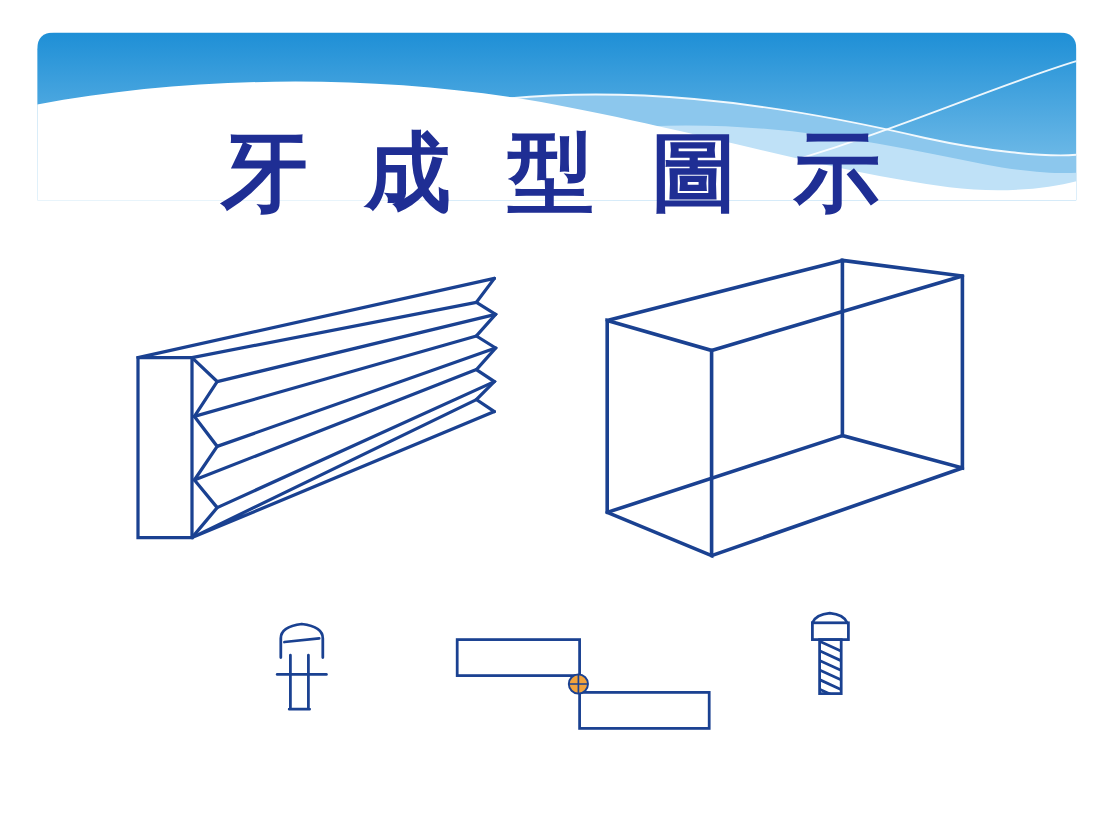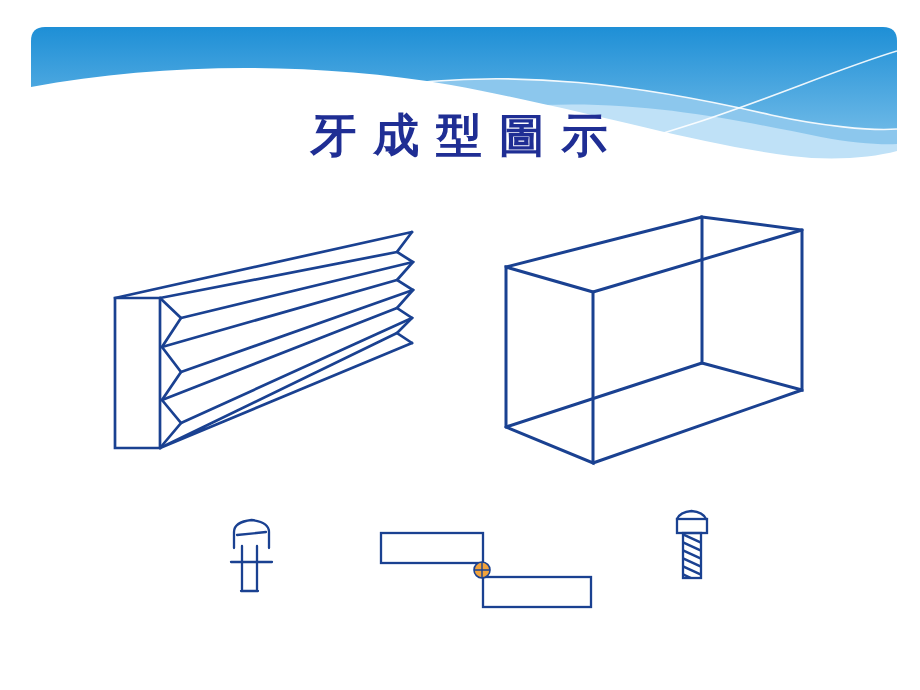--- a/index.html
+++ b/index.html
@@ -7,23 +7,23 @@
     position:relative;
     width:920px;height:690px;
     background:var(--background,#fff);
     overflow:hidden;
     font-family:"Liberation Sans",sans-serif;
   }
   .hdr{position:absolute;left:31px;top:27px;width:866px;height:140px;}
   .title{
     position:absolute;left:0;right:0;top:110px;
     text-align:center;
-    font-family:Liberation Sans, sans-serif;
+    font-family:Liberation Mono, monospace;
     font-weight:bold;
-    font-size:46px;
+    font-size:72px;
     line-height:1.1;
     letter-spacing:2px;
     color:var(--title,#1F2E94);
     white-space:pre;
   }
   svg.fig{position:absolute;}
   .f-die{left:100px;top:215px;}
   .f-box{left:490px;top:200px;}
   .f-blank{left:225px;top:510px;}
   .f-dies{left:375px;top:525px;}

